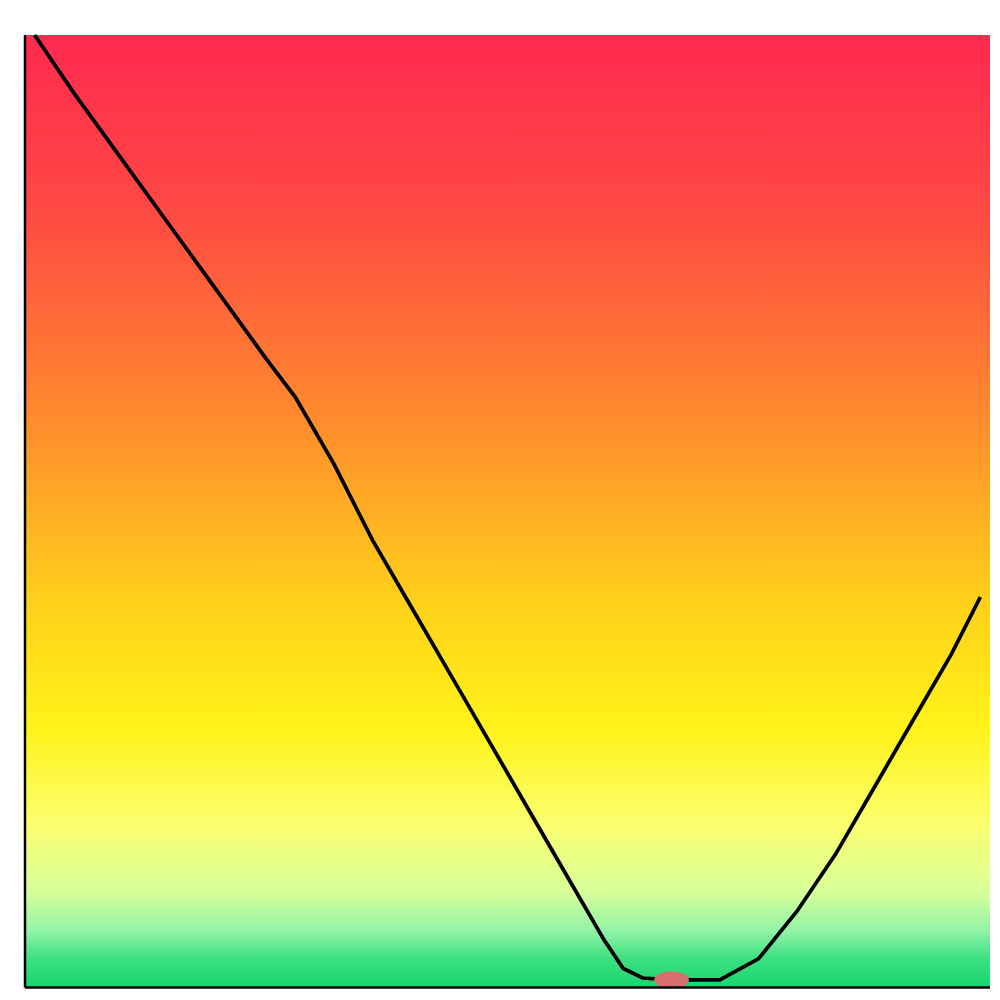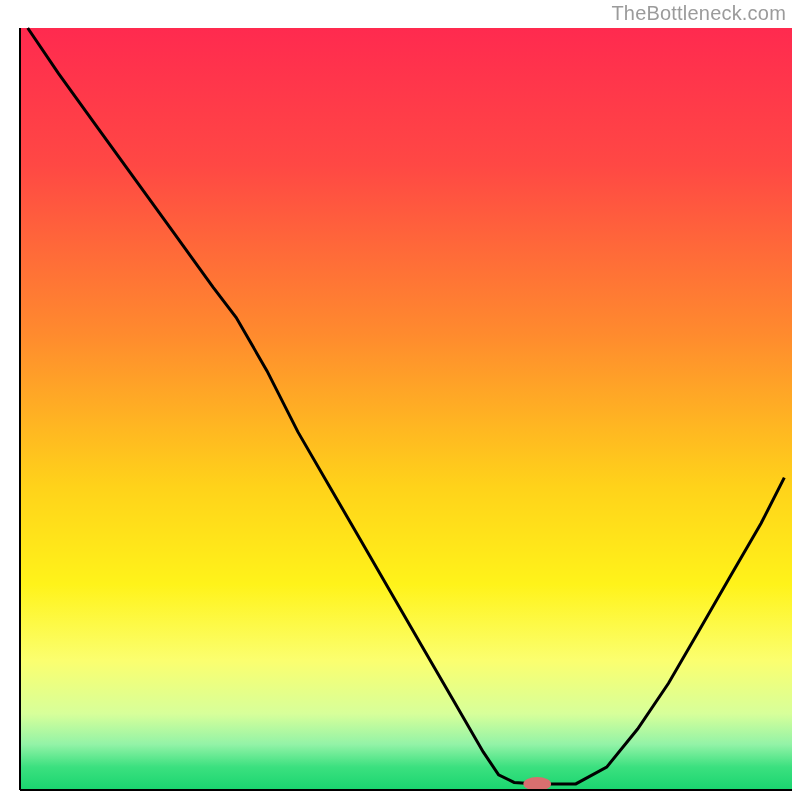--- a/index.html
+++ b/index.html
@@ -29,21 +29,20 @@
     position: absolute;
     left: 0;
     top: 0;
     display: block;
   }
 </style>
 </head>
 <body>
 
 <div class="frame">
-  <div class="attribution">TheBottleneck.com</div>
 
   <svg class="chart" width="800" height="800" viewBox="0 0 800 800">
     <defs>
       <linearGradient id="bg-grad" x1="0" y1="0" x2="0" y2="1">
           <stop offset="0.0%" stop-color="#ff2a4f"></stop>
           <stop offset="18.0%" stop-color="#ff4844"></stop>
           <stop offset="40.0%" stop-color="#ff8a2e"></stop>
           <stop offset="60.0%" stop-color="#ffd21a"></stop>
           <stop offset="73.0%" stop-color="#fff31a"></stop>
           <stop offset="83.0%" stop-color="#fbff6f"></stop>

